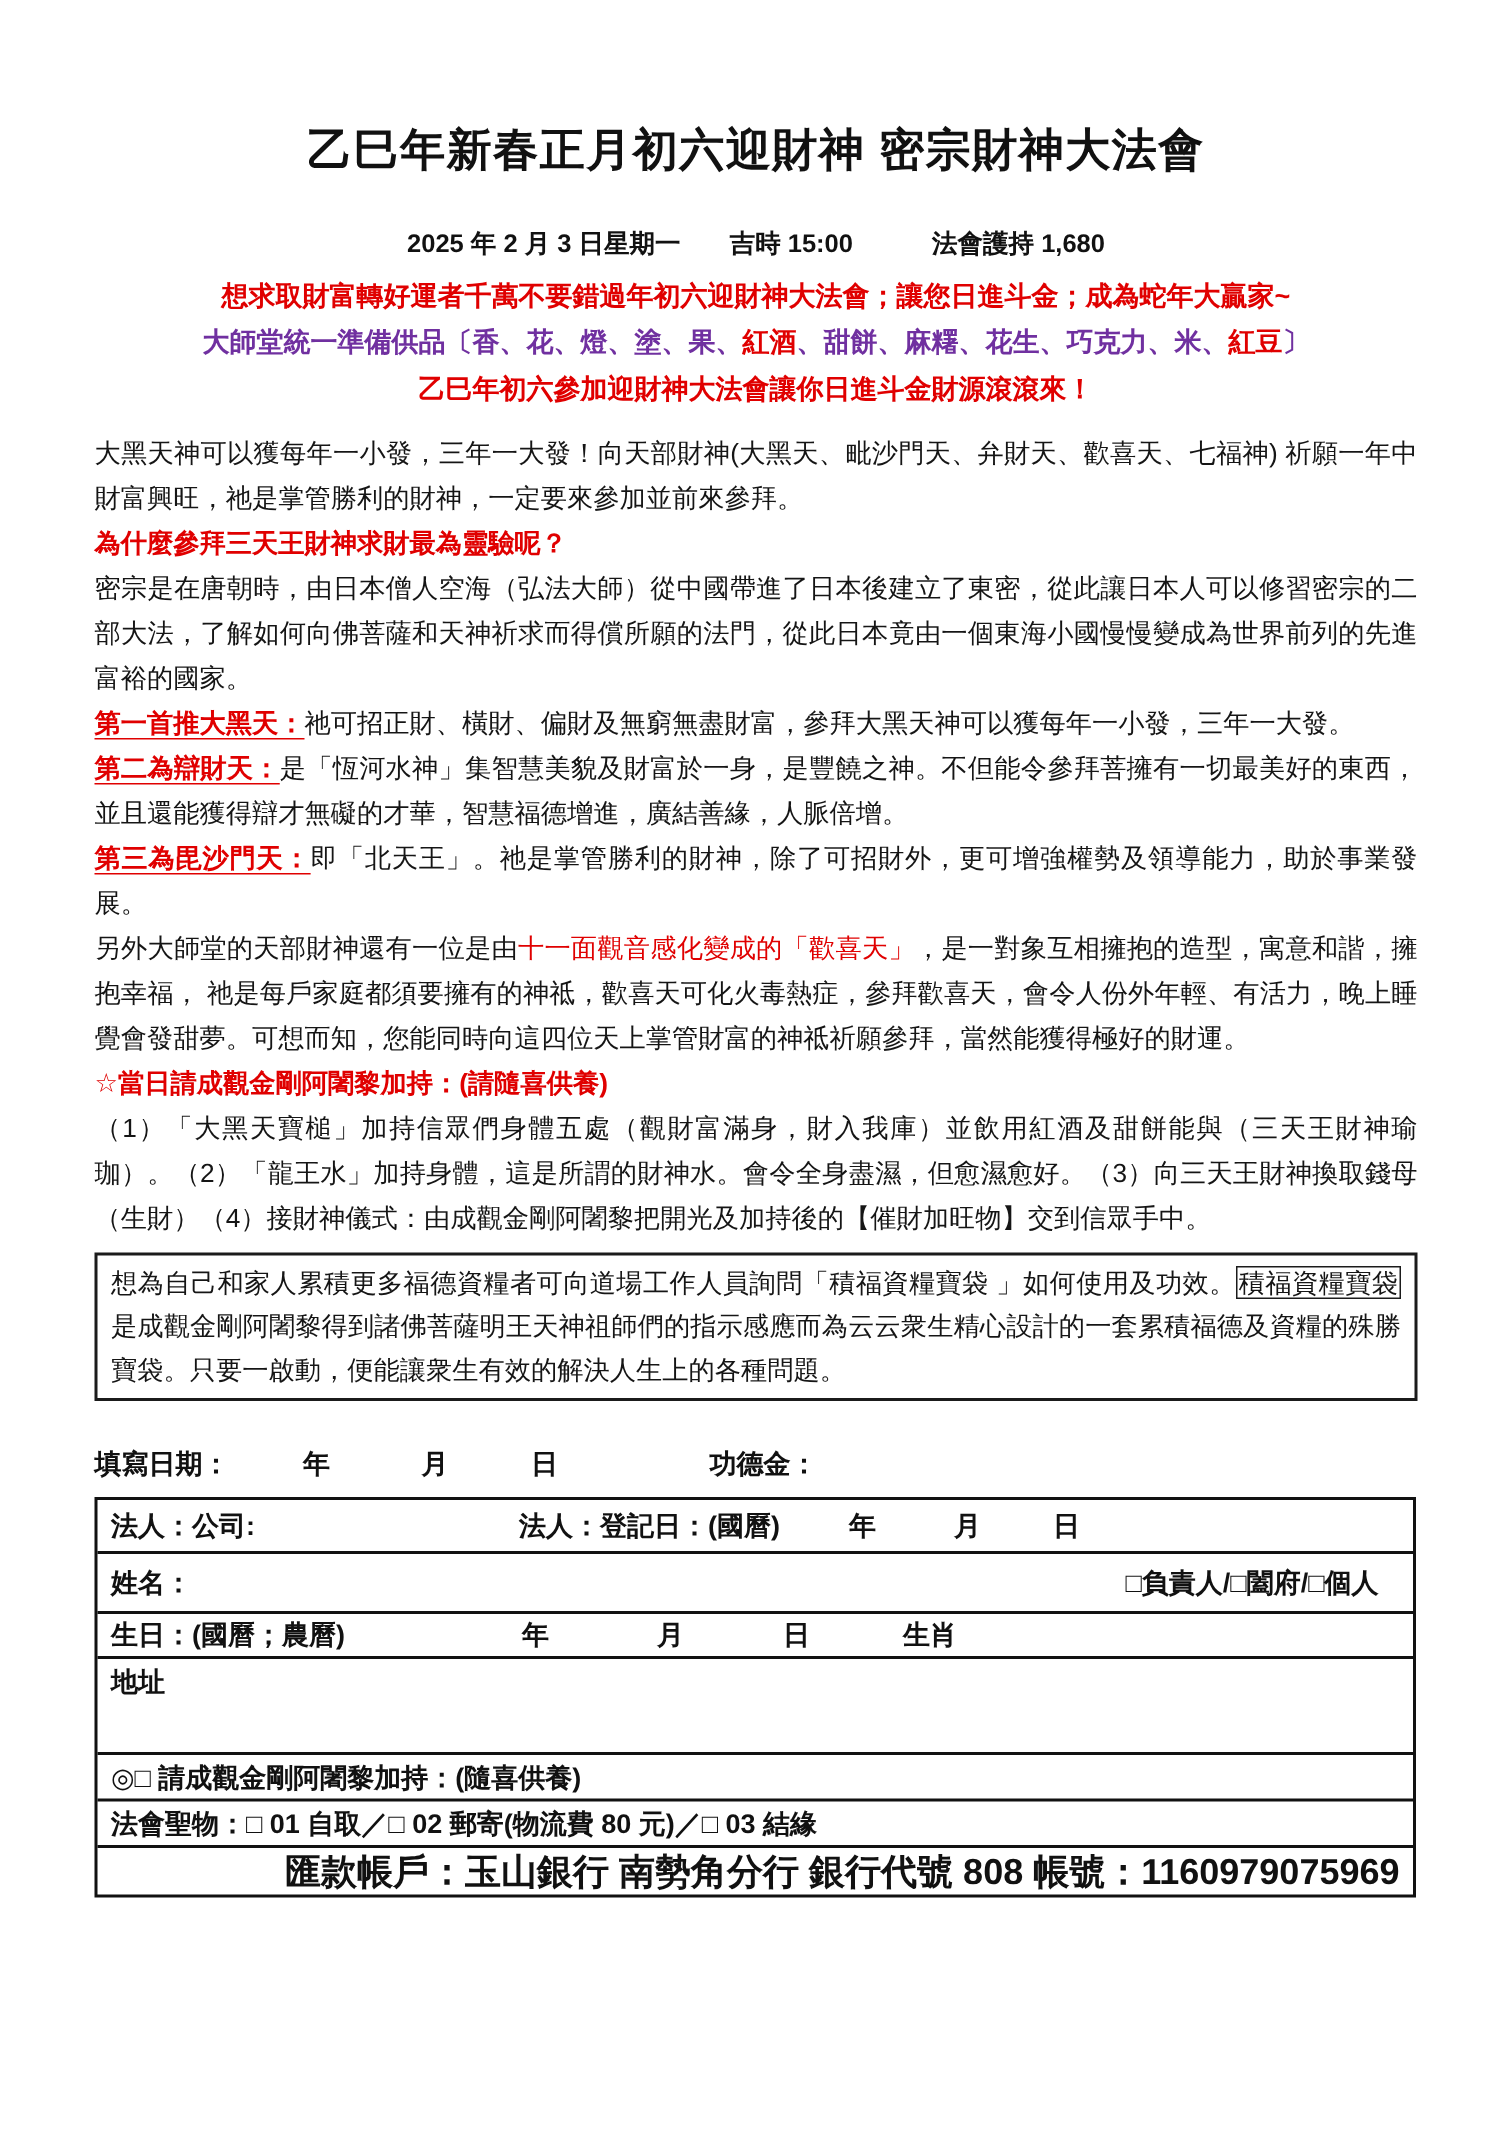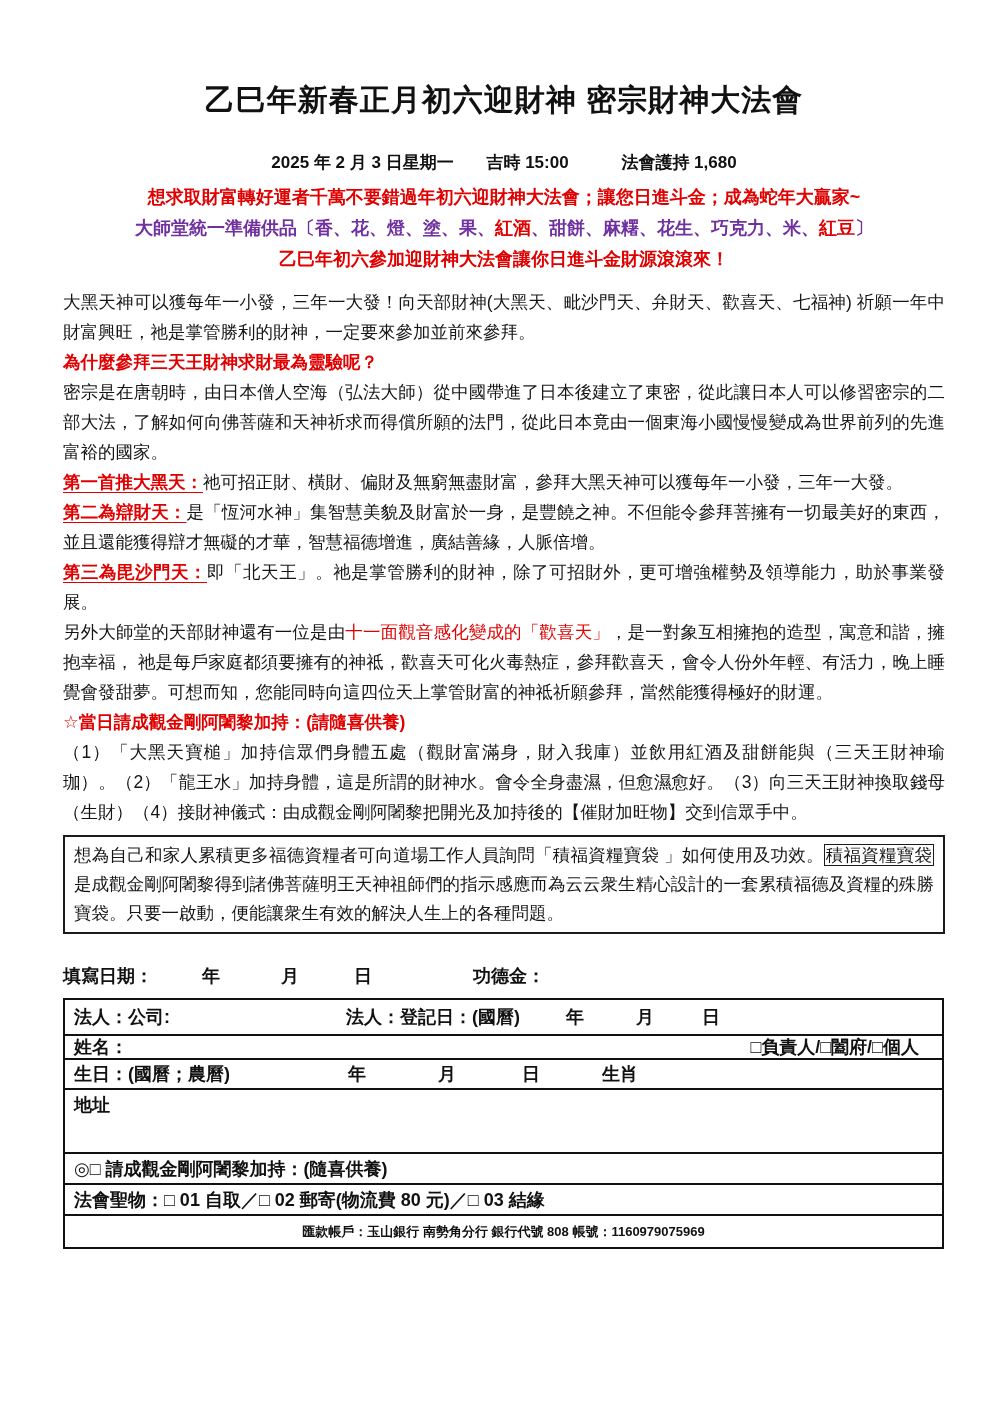--- a/index.html
+++ b/index.html
@@ -36,26 +36,26 @@
   .fill-line .sp3{margin-left:50px;}
   .fill-line .sp4{margin-left:96px;}
 
   .form-table{border:2.5px solid #111;margin-top:10px;width:881px;box-sizing:border-box;}
   .frow{
     border-top:2px solid #111;display:flex;align-items:center;
     font-size:18px;font-weight:bold;color:#111;padding:0 9px;box-sizing:border-box;
   }
   .frow:first-child{border-top:none;}
   .row-corp{height:34px;}
-  .row-name{height:24px;justify-content:space-between;}
+  .row-name{height:40px;justify-content:space-between;}
   .row-birth{height:30px;}
   .row-address{height:64px;align-items:flex-start;padding-top:3px;}
   .row-blessing{height:31px;}
   .row-items{height:31px;}
-  .row-bank{height:33px;justify-content:center;font-size:13px;}
+  .row-bank{height:33px;justify-content:flex-end;font-size:24px;}
   .m1{margin-left:176px;}
   .m2{margin-left:46px;}
   .m3{margin-left:52px;}
   .m4{margin-left:48px;}
   .b1{margin-left:118px;}
   .b2{margin-left:72px;}
   .b3{margin-left:66px;}
   .b4{margin-left:62px;}
 </style>
 </head>

